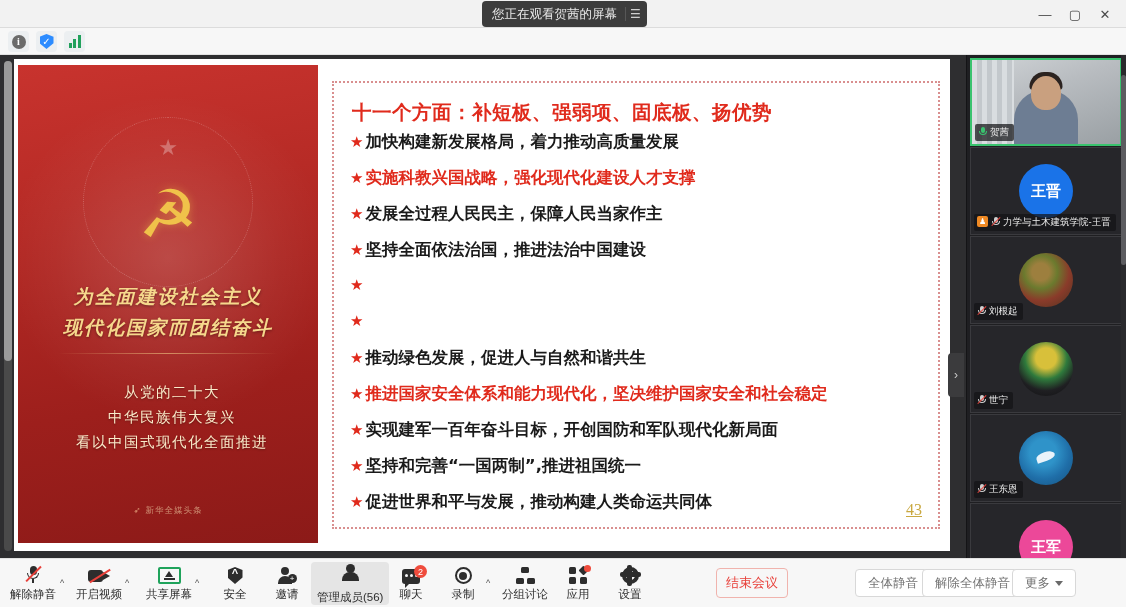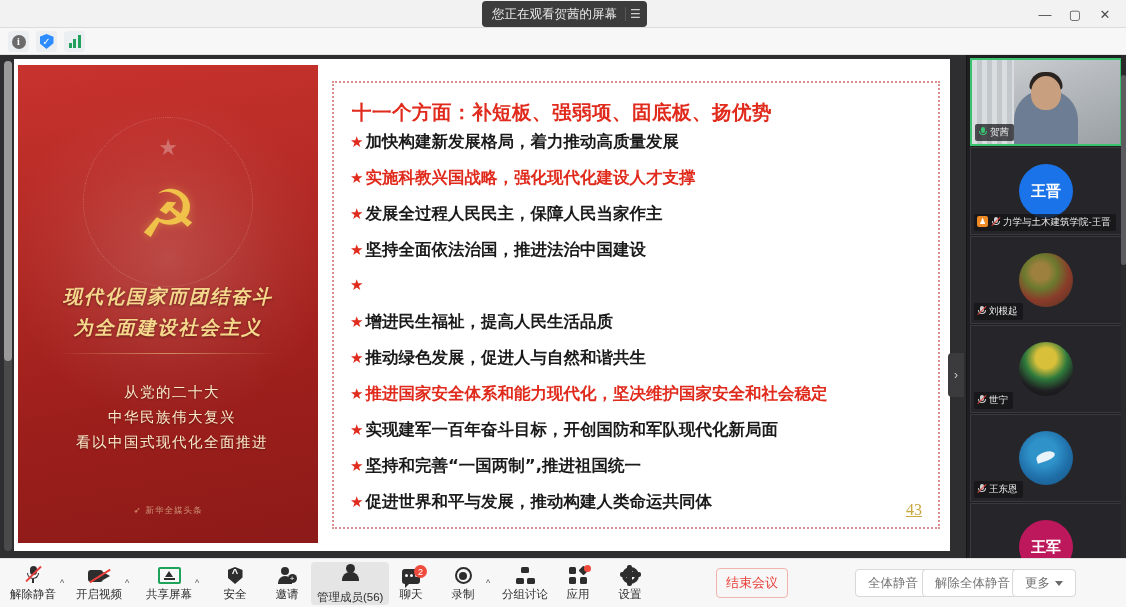--- a/index.html
+++ b/index.html
@@ -388,22 +388,22 @@
     <div class="left-scroll"></div>
 
     <div class="slide">
 
       <div class="poster">
         <div class="halo"></div>
         <div class="halo2"></div>
         <div class="tinystar">★</div>
         <div class="emblem">☭</div>
         <div class="poster-h1">
+          <div>为全面建设社会主义</div>
           <div>现代化国家而团结奋斗</div>
-          <div>为全面建设社会主义</div>
         </div>
         <div class="poster-rule"></div>
         <div class="poster-sub">
           <div>从党的二十大</div>
           <div>中华民族伟大复兴</div>
           <div>看以中国式现代化全面推进</div>
         </div>
         <div class="poster-credit">
           <span class="swoosh">➶</span><span>新华全媒头条</span>
         </div>
@@ -426,21 +426,20 @@
             </div>
             <div class="bullet">
               <span class="star">★</span>
               <span class="txt">坚持全面依法治国，推进法治中国建设</span>
             </div>
             <div class="bullet">
               <span class="star">★</span>
             </div>
             <div class="bullet">
               <span class="star">★</span>
-              <span class="txt">增进民生福祉，提高人民生活品质</span>
             </div>
             <div class="bullet">
               <span class="star">★</span>
               <span class="txt">推动绿色发展，促进人与自然和谐共生</span>
             </div>
             <div class="bullet red">
               <span class="star">★</span>
               <span class="txt">推进国家安全体系和能力现代化，坚决维护国家安全和社会稳定</span>
             </div>
             <div class="bullet">
@@ -520,21 +519,21 @@
           <div class="tile-name">
             <span class="mini-mic">
               <span class="b"></span>
               <span class="a"></span>
               <span class="s"></span>
             </span>
             <span>王东恩</span>
           </div>
         </div>
         <div class="tile" style="top: 448px;">
-          <div class="avatar-circle" style="background: #be185d;">王军</div>
+          <div class="avatar-circle" style="background: #ec4899;">王军</div>
         </div>
       </div>
     <div class="strip-scroll"></div>
   </div>
 
   <div class="toolbar">
 
     <div class="tb-item" style="left:4px">
       <span class="tb-ico">
         <span class="i-mic">

